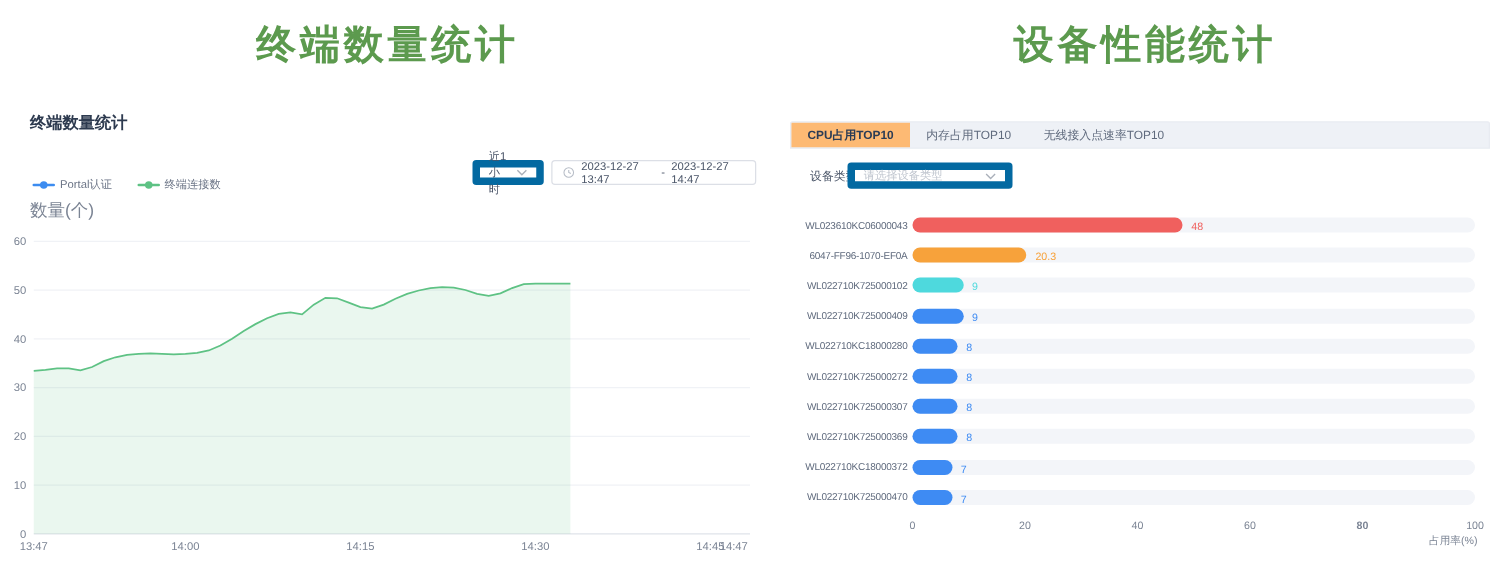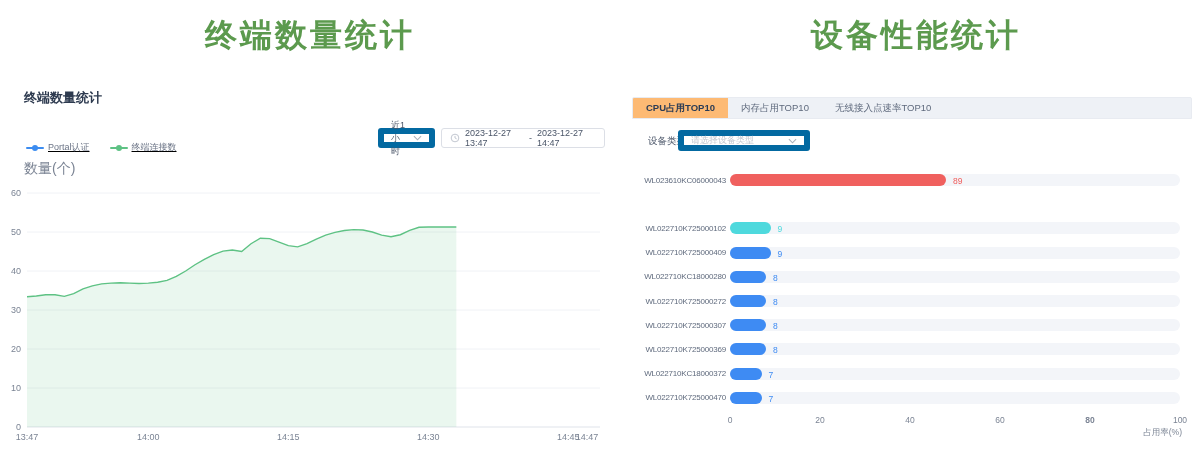--- a/index.html
+++ b/index.html
@@ -19,21 +19,21 @@
                 border:6px solid #0369a1; border-radius:3px; background:#fff;
                 padding:0 7px; color:#4a5568; font-size:9px; cursor:pointer; }
   .select-box .ph { color:#c0c6cf; }
   .chev { width:9px; height:6px; flex:0 0 auto; margin-left:6px; }
 
   .date-box { position:absolute; display:flex; align-items:center; gap:5px;
               border:1px solid #dcdfe6; border-radius:3px; background:#fff;
               padding:0 8px; color:#4a5568; font-size:9px; cursor:pointer; }
   .clock { width:10px; height:10px; flex:0 0 auto; }
 
-  .legend { position:absolute; top:141px; left:26px; display:flex; gap:20px; align-items:flex-start;text-decoration:underline; }
+  .legend { position:absolute; top:141px; left:26px; display:flex; gap:20px; align-items:flex-start; }
   .legend-item { display:flex; align-items:center; gap:4px; cursor:pointer; }
   .legend-marker { position:relative; width:18px; height:8px; }
   .legend-marker .ln { position:absolute; top:3.5px; left:0; width:18px; height:1.5px; border-radius:1px; }
   .legend-marker .dt { position:absolute; top:1px; left:6px; width:6px; height:6px; border-radius:50%; }
   .legend-label { font-size:9px; color:#6b7486; }
 
   .y-axis-label { position:absolute; top:160px; left:24px; font-size:14px; color:#7b8494; }
 
   #line-chart { position:absolute; inset:0; pointer-events:none; }
 
@@ -143,21 +143,27 @@
       <svg class="chev" viewBox="0 0 10 6">
         <polyline points="1,1 5,5 9,1" fill="none" stroke="#aab0ba" stroke-width="1.2"></polyline>
       </svg>
     </div>
 
     <div class="bar-area" id="bar-area">
         <div class="bar-row" style="top: 168px;">
           <span class="bar-label">WL023610KC06000043</span>
           <span class="bar-track" style="background: rgb(243, 245, 249);"></span>
           <span class="bar-fill" style="width: 216px; background: rgb(240, 96, 94);"></span>
-          <span class="bar-value" style="left: 321px; color: rgb(240, 96, 94);">89</span>
+          <span class="bar-value" style="left: 321px; color: rgb(240, 96, 94);">48</span>
+        </div>
+        <div class="bar-row" style="top: 192.2px;">
+          <span class="bar-label">6047-FF96-1070-EF0A</span>
+          <span class="bar-track" style="background: rgb(243, 245, 249);"></span>
+          <span class="bar-fill" style="width: 91.35px; background: rgb(247, 162, 59);"></span>
+          <span class="bar-value" style="left: 196.35px; color: rgb(247, 162, 59);">20.3</span>
         </div>
         <div class="bar-row" style="top: 216.4px;">
           <span class="bar-label">WL022710K725000102</span>
           <span class="bar-track" style="background: rgb(243, 245, 249);"></span>
           <span class="bar-fill" style="width: 40.5px; background: rgb(78, 217, 221);"></span>
           <span class="bar-value" style="left: 145.5px; color: rgb(78, 217, 221);">9</span>
         </div>
         <div class="bar-row" style="top: 240.6px;">
           <span class="bar-label">WL022710K725000409</span>
           <span class="bar-track" style="background: rgb(243, 245, 249);"></span>

